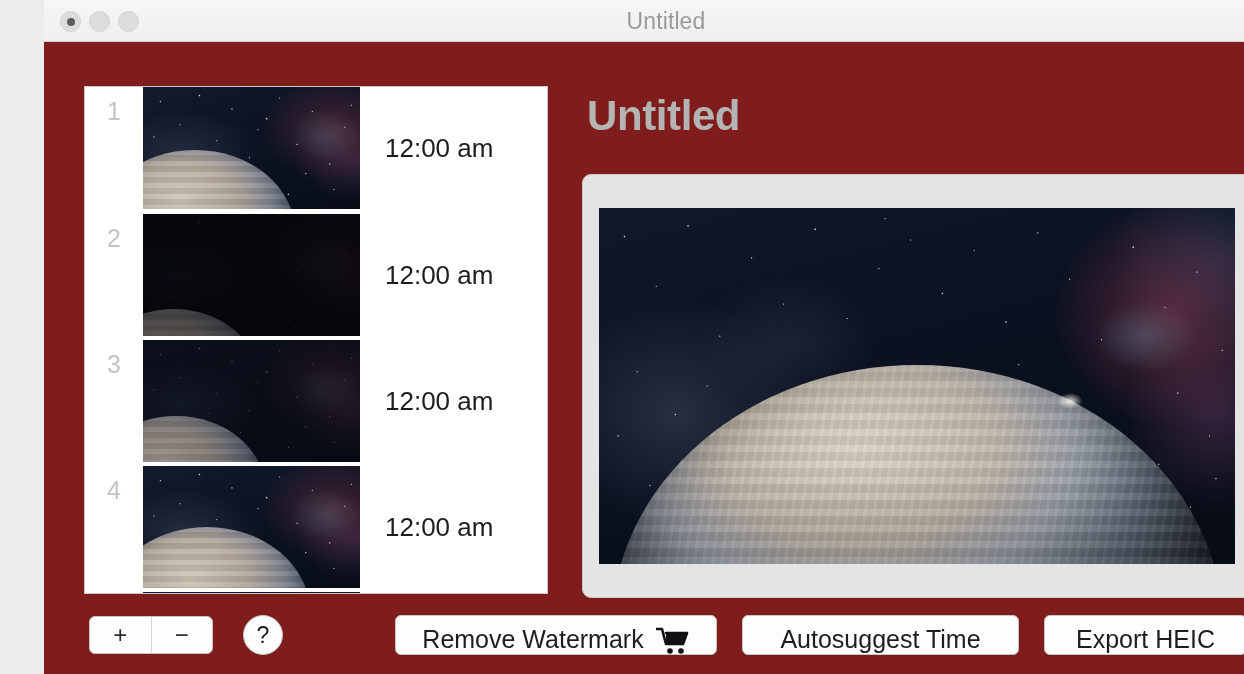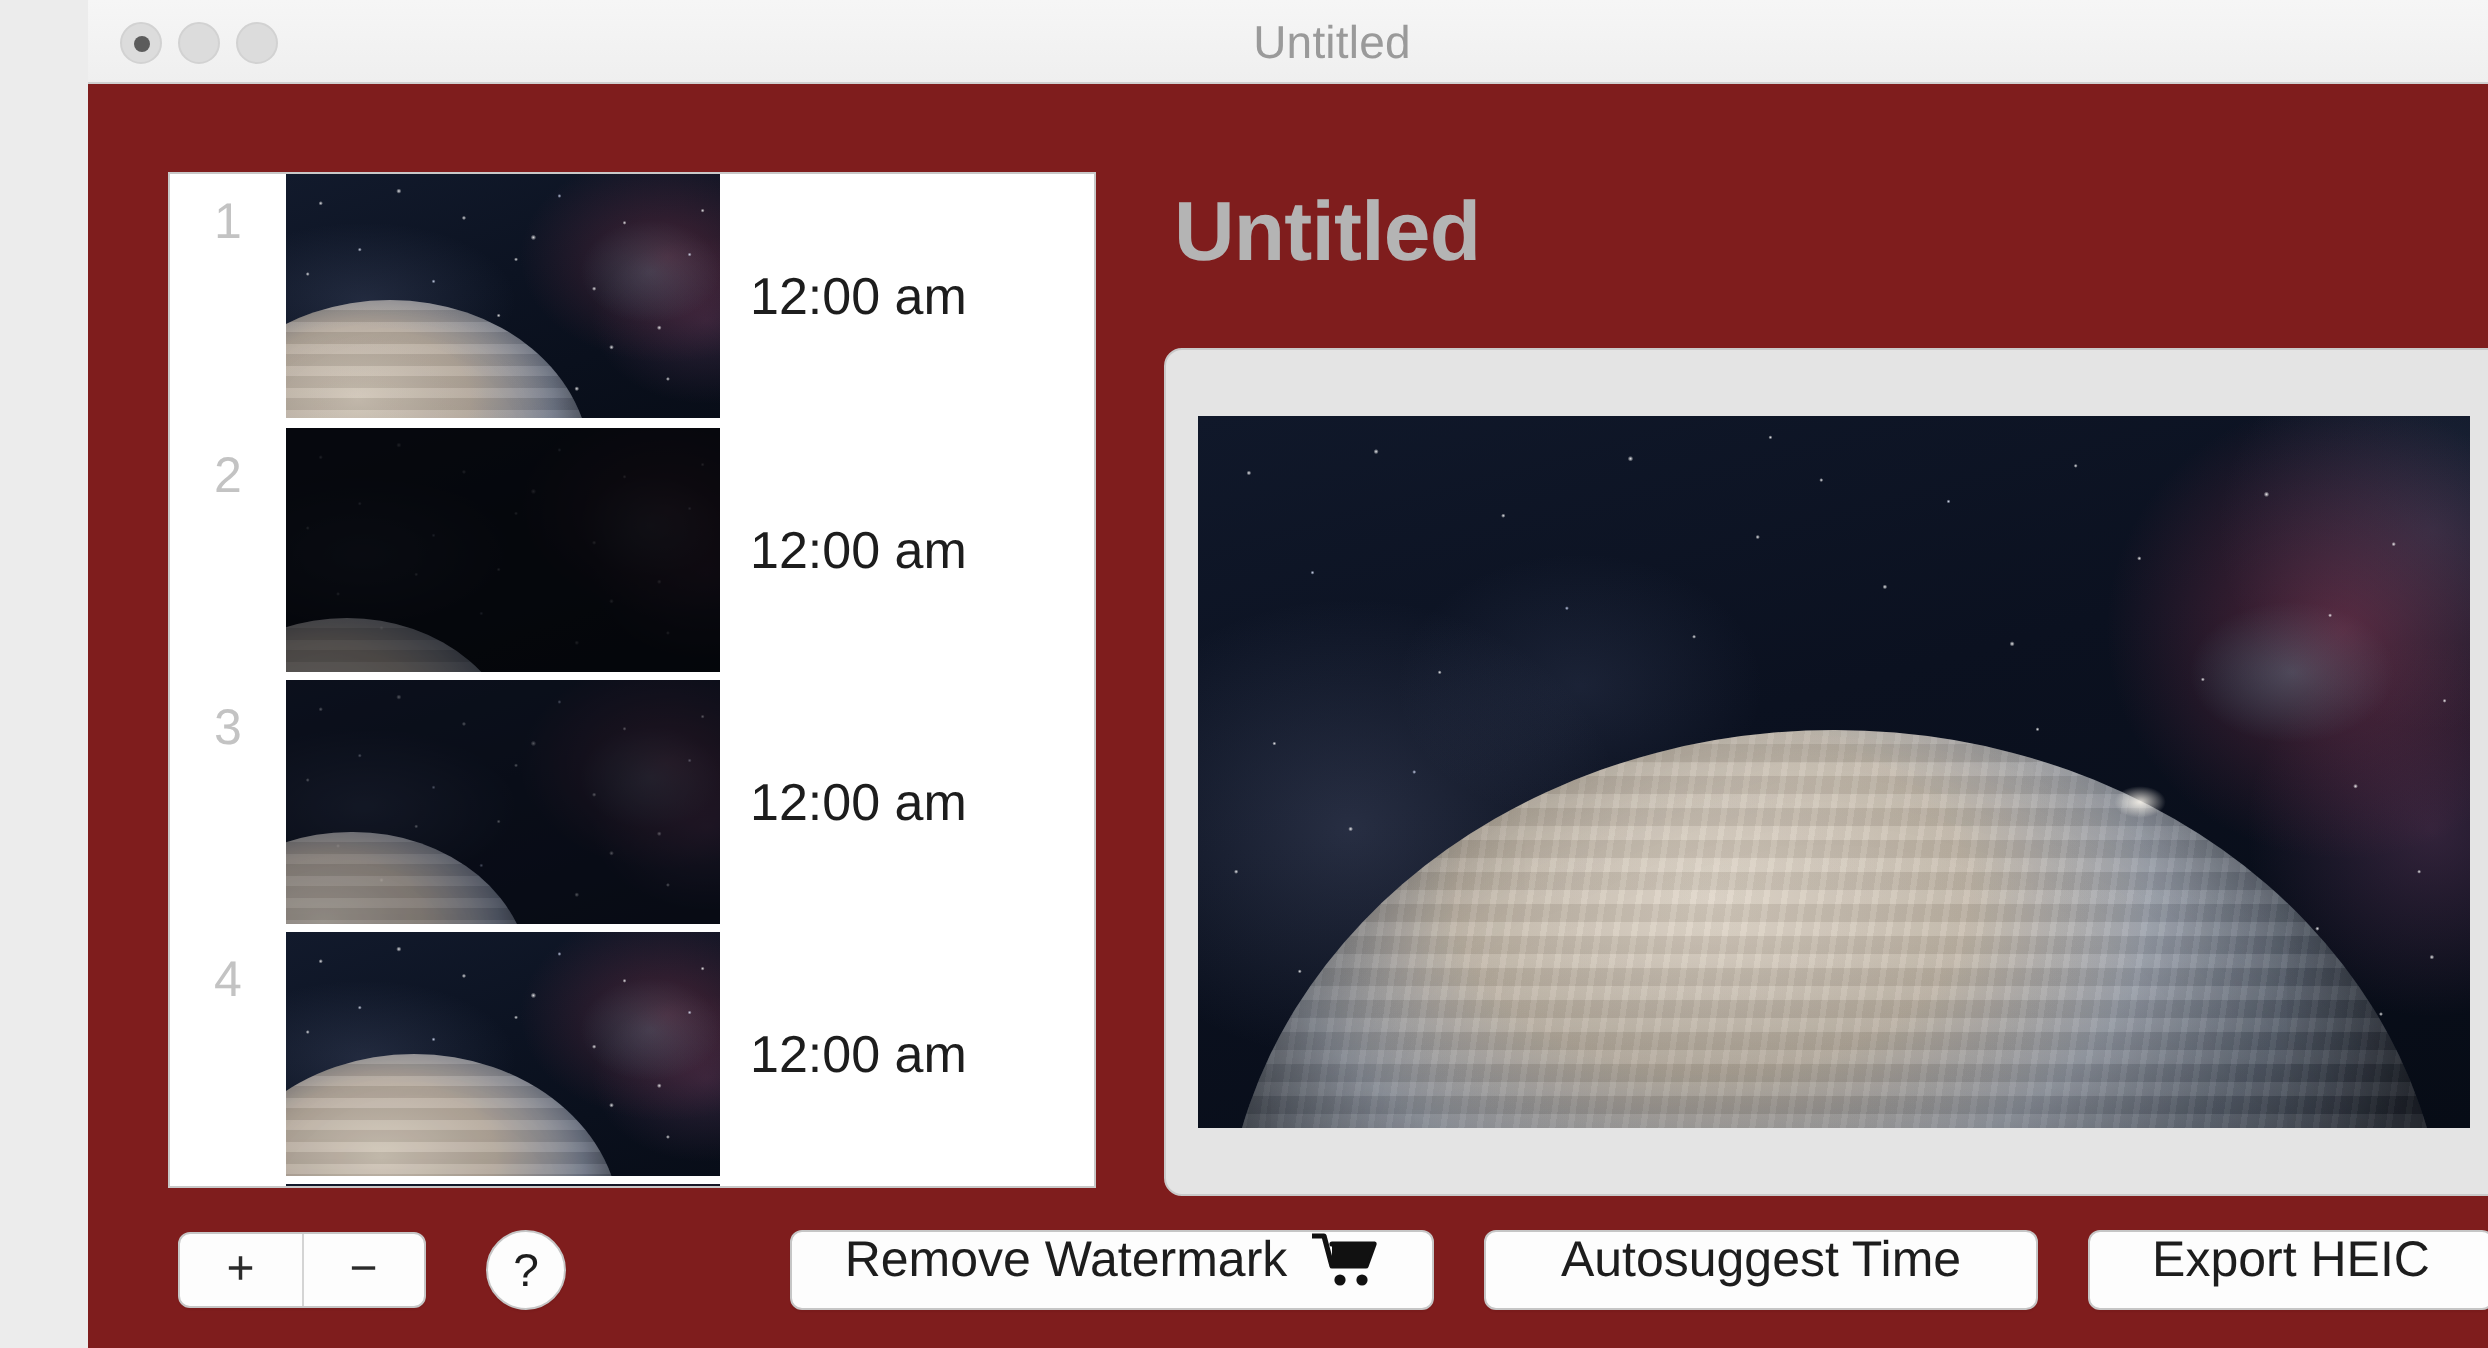--- a/index.html
+++ b/index.html
@@ -91,21 +91,21 @@
     width: 217px; height: 122px;
     position: relative;
     overflow: hidden;
     background: #05070d;
   }
   .row-time {
     flex: 1;
     height: 122px;
     display: flex;
     align-items: center;
-    padding-left: 15px;
+    padding-left: 25px;
     font-size: 26px;
     color: #1d1d1d;
   }
 
   
   .sky {
     position: absolute; inset: 0;
     background:
       radial-gradient(ellipse 55% 70% at 88% 34%, rgba(150,60,85,0.40), rgba(150,60,85,0) 62%),
       radial-gradient(ellipse 26% 34% at 84% 40%, rgba(70,180,185,0.26), rgba(70,180,185,0) 62%),
@@ -310,21 +310,21 @@
   }
 
   .btn {
     position: absolute;
     height: 40px;
     background: #fdfdfd;
     border: 1px solid #c6c6c6;
     border-radius: 6px;
     box-shadow: 0 1px 1px rgba(0,0,0,0.05);
     display: flex;
-    align-items: flex-start;
+    align-items: flex-end;
     justify-content: center;
     gap: 12px;
     font-size: 25px;
     color: #1d1d1d;
     white-space: nowrap;
   }
   #btn-remove { left: 351px; top: 615px; width: 322px; }
   #btn-auto   { left: 698px; top: 615px; width: 277px; }
   #btn-export { left: 1000px; top: 615px; width: 203px; }
 

